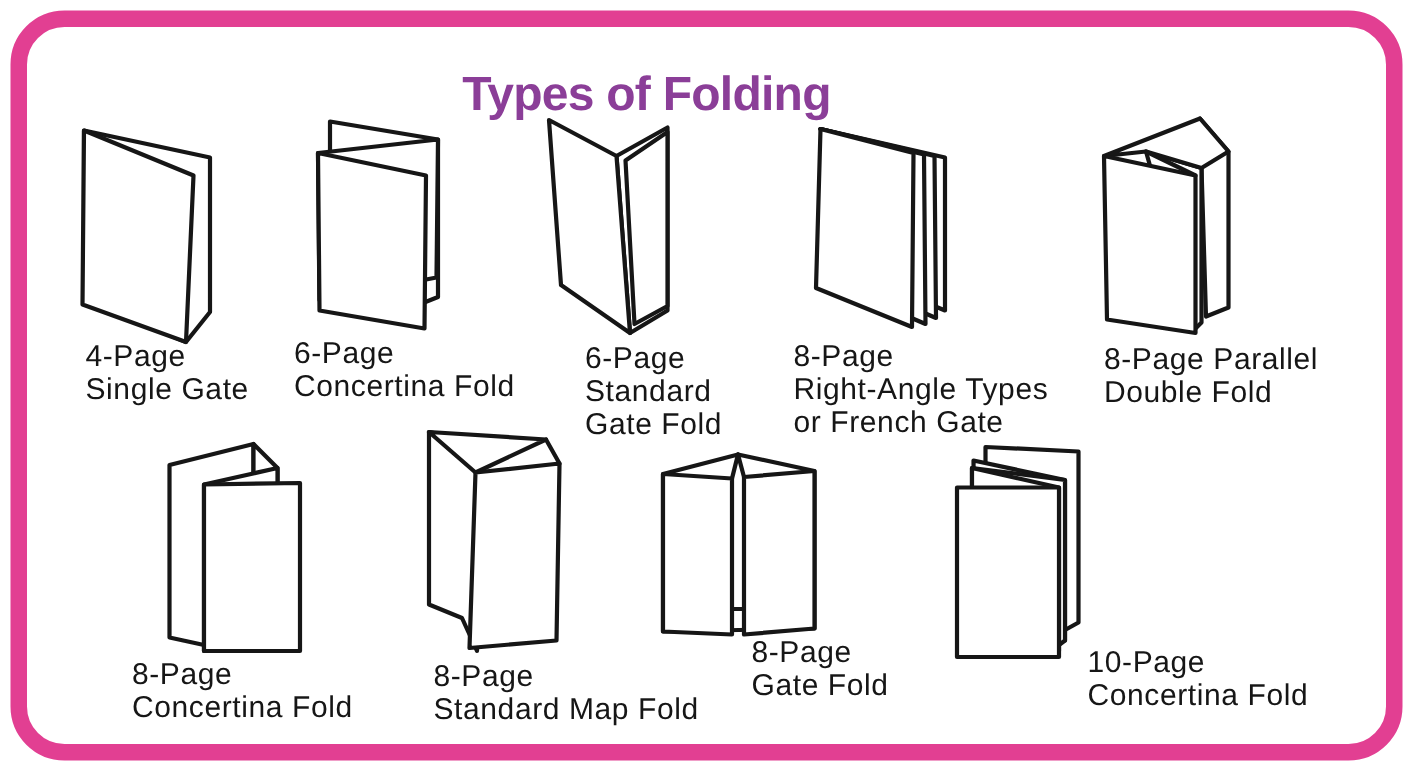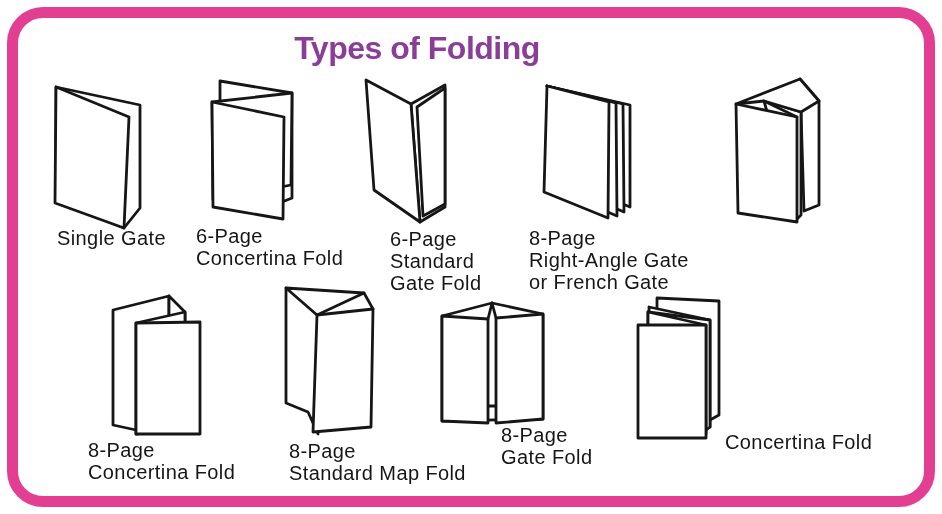--- a/index.html
+++ b/index.html
@@ -13,21 +13,21 @@
   .frame{
     position:absolute;
     left:7px;top:7px;right:7px;bottom:7px;
     border:11px solid var(--border-color,#e23f92);
     border-radius:36px;
     pointer-events:none;
   }
   .title{
     position:absolute;
     left:267px;top:30px;width:300px;
-    margin:0;
+    margin:14px;
     text-align:center;
     font-size:32px;
     font-weight:bold;
     letter-spacing:-0.5px;
     color:var(--title-color,#8b3e98);
   }
   .art{
     position:absolute;left:0;top:0;width:942px;height:514px;
   }
   .art polygon,.art polyline{
@@ -120,53 +120,59 @@
     <g>
       <polygon points="657,298 719,301 719,415 710,420 657,412"></polygon>
       <polygon points="649,307 710,320 710,427 650,424"></polygon>
       <polygon points="648,312 710,320 710,427 706,430 648,430"></polygon>
       <polygon points="648,312 706,325 706,434 648,434"></polygon>
       <polygon points="638,325 706,325 706,438 638,438"></polygon>
     </g>
   </svg>
 
   <div class="label" style="left:57px;top:227px">
+    <div>4-Page</div>
     <div>Single Gate</div>
   </div>
 
   <div class="label" style="left:196px;top:225px">
     <div>6-Page</div>
     <div>Concertina Fold</div>
   </div>
 
   <div class="label" style="left:390px;top:228px">
     <div>6-Page</div>
     <div>Standard</div>
     <div>Gate Fold</div>
   </div>
 
   <div class="label" style="left:529px;top:227px">
     <div>8-Page</div>
-    <div>Right-Angle Gate</div>
+    <div>Right-Angle Types</div>
     <div>or French Gate</div>
   </div>
 
+  <div class="label" style="left:736px;top:229px">
+    <div>8-Page Parallel</div>
+    <div>Double Fold</div>
+  </div>
 
   <div class="label" style="left:88px;top:439px">
     <div>8-Page</div>
     <div>Concertina Fold</div>
   </div>
 
   <div class="label" style="left:289px;top:440px">
     <div>8-Page</div>
     <div>Standard Map Fold</div>
   </div>
 
   <div class="label" style="left:501px;top:424px">
     <div>8-Page</div>
     <div>Gate Fold</div>
   </div>
 
   <div class="label" style="left:725px;top:431px">
+    <div>10-Page</div>
     <div>Concertina Fold</div>
   </div>
 
 </div>
 
 </body></html>

